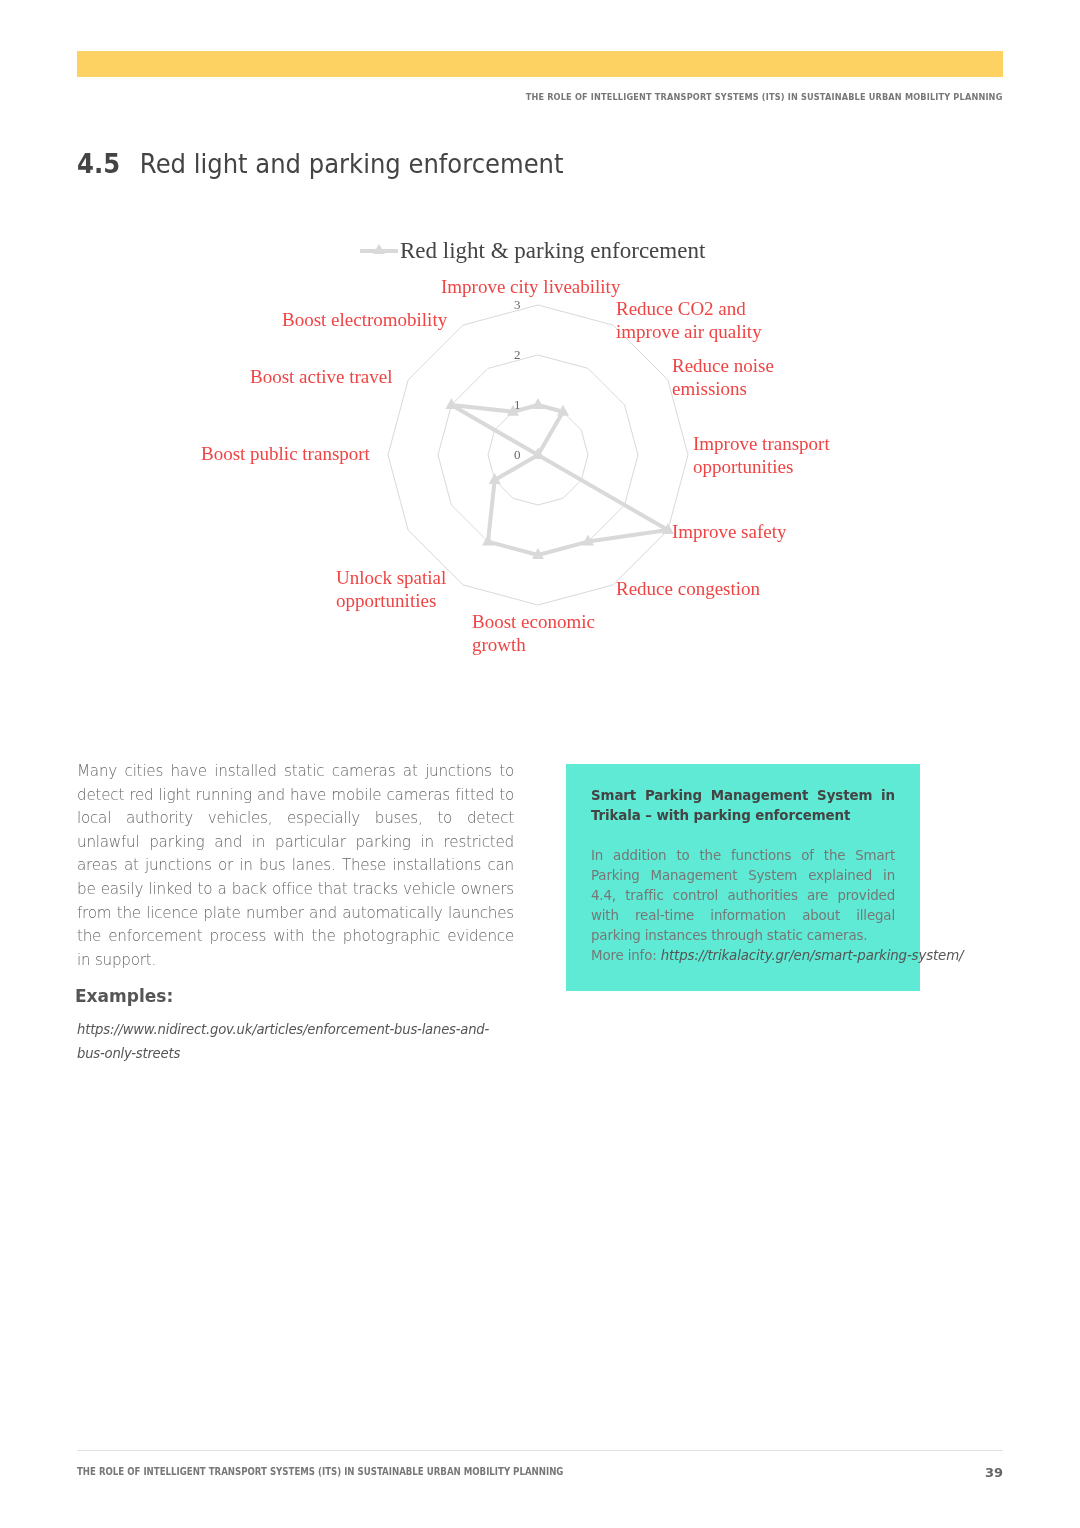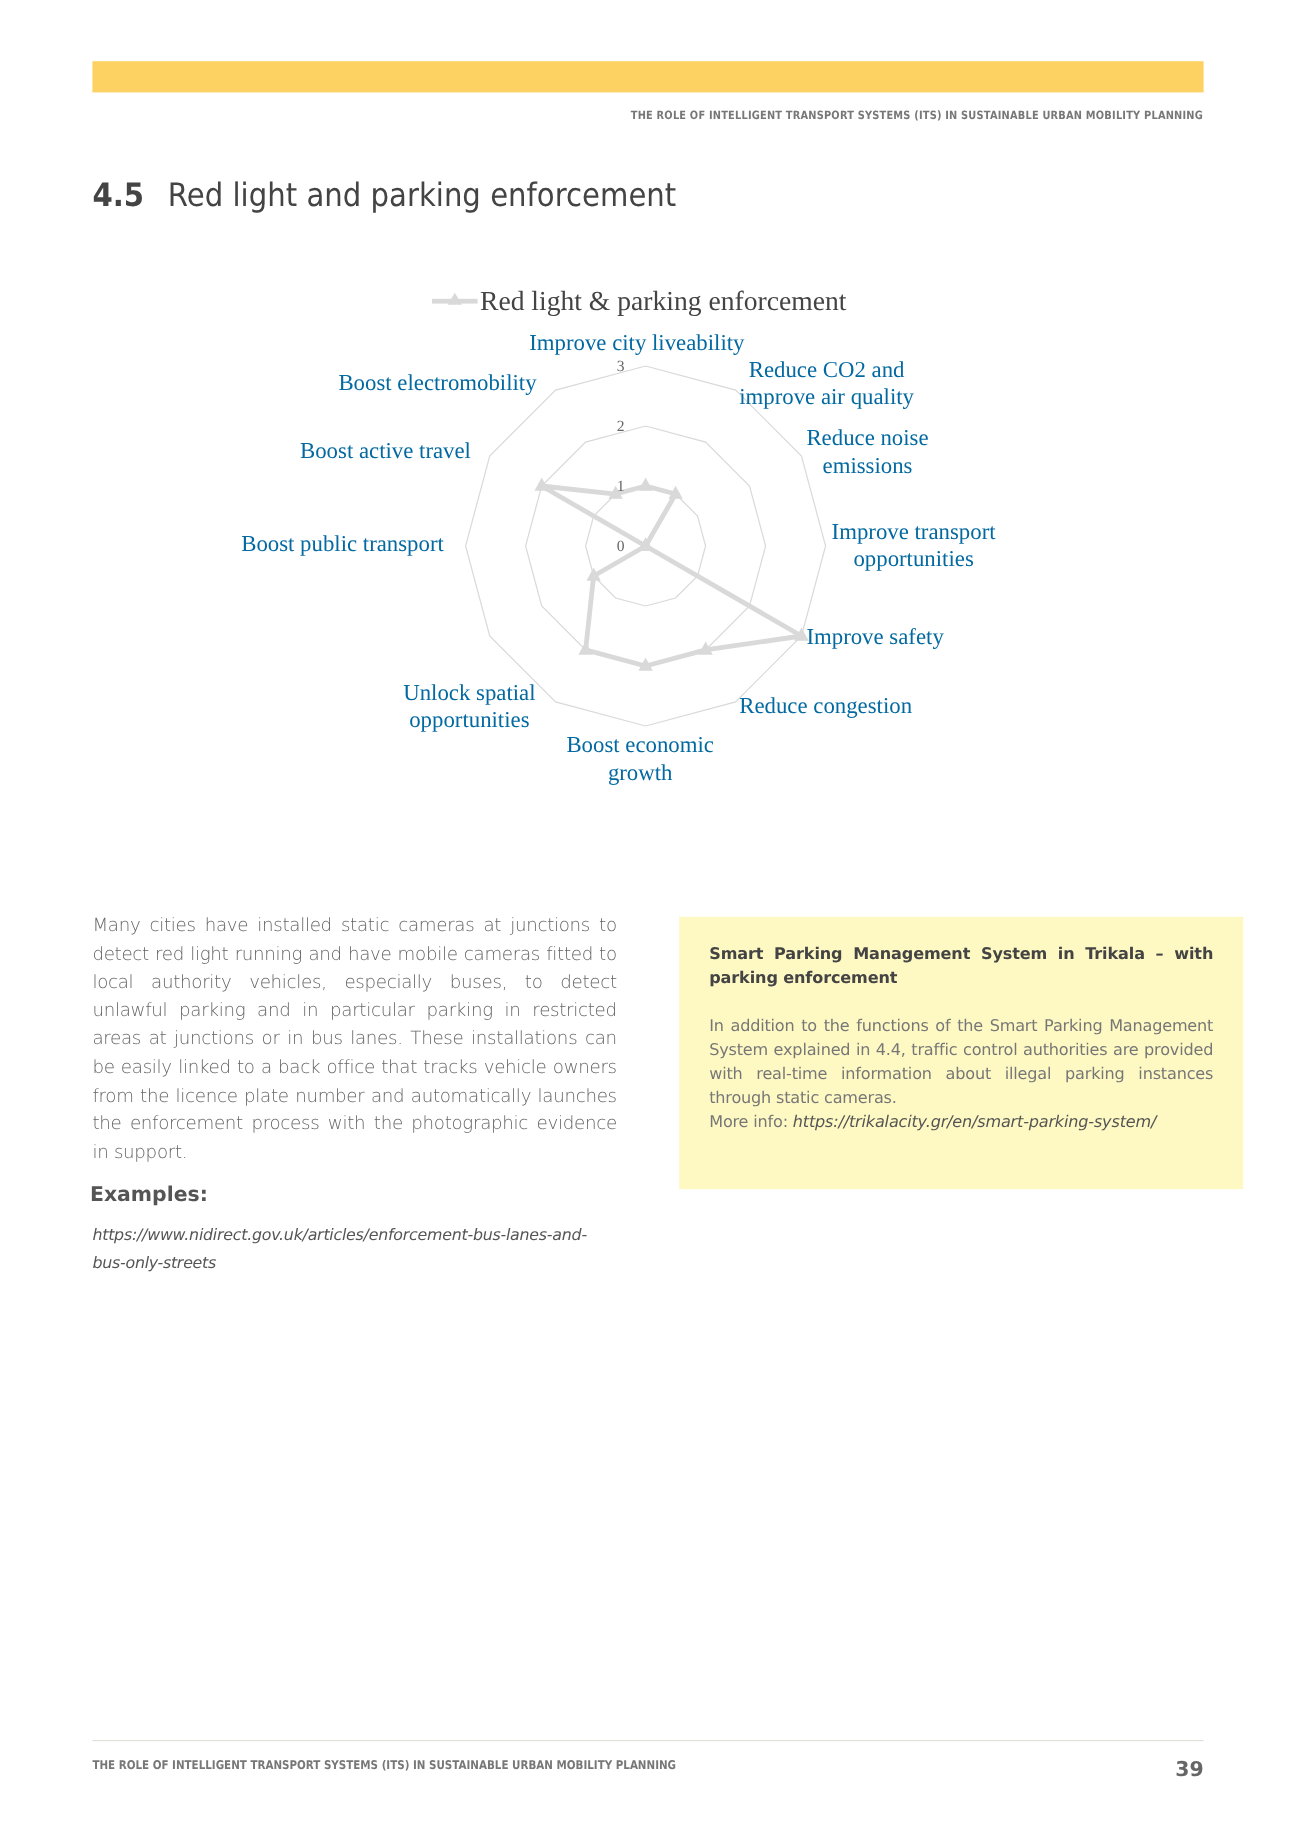--- a/index.html
+++ b/index.html
@@ -4,36 +4,36 @@
 <style>
   html, body { margin: 0; padding: 0; background: #ffffff; }
   body { width: 1080px; height: 1528px; position: relative; overflow: hidden; font-family: "DejaVu Sans", sans-serif; color: #555; }
   .topbar { position: absolute; left: 77px; top: 51px; width: 926px; height: 26px; background: #fdd262; }
   .running-head { position: absolute; right: 77px; top: 91px; font-family: "DejaVu Sans", sans-serif; font-size: 9.5px; font-weight: bold; letter-spacing: 0.2px; color: #777; white-space: nowrap; transform: scaleX(0.86); transform-origin: right center; }
   .section-title { position: absolute; left: 77px; top: 148px; font-size: 27px; color: #444; white-space: nowrap; font-family: "DejaVu Sans", sans-serif; transform: scaleX(0.9); transform-origin: left center; }
   .section-title .num { font-weight: bold; margin-right: 22px; }
   .section-title .txt { font-weight: normal; }
   .chart { position: absolute; left: 0; top: 0; width: 1001px; height: 700px; pointer-events: none; }
   .chart svg { position: absolute; left: 0; top: 0; }
-  .chart-label { position: absolute; font-family: "Liberation Serif", serif; font-size: 19px; color: #0369a1; line-height: 23px; white-space: nowrap; text-align: center; }
+  .chart-label { position: absolute; font-family: "Liberation Serif", serif; font-size: 19px; color: #ef4444; line-height: 23px; white-space: nowrap; }
   .chart-legend { position: absolute; left: 360px; top: 238px; font-family: "Liberation Serif", serif; font-size: 23px; color: #444; white-space: nowrap; display: flex; align-items: center; }
   .legend-swatch { display: inline-block; width: 38px; height: 4px; background: #d9d9d9; position: relative; margin-right: 2px; }
   .legend-swatch::after { content: ""; position: absolute; left: 13px; top: -5px; border-left: 6px solid transparent; border-right: 6px solid transparent; border-bottom: 10px solid #d9d9d9; }
   .tick { position: absolute; font-family: "Liberation Serif", serif; font-size: 13px; color: #666; }
   .body-text { position: absolute; left: 77px; top: 760px; width: 437px; font-size: 15.2px; line-height: 23.6px; color: #666; text-align: justify; font-family: "DejaVu Sans", sans-serif; font-weight: 300; letter-spacing: -0.25px; }
   .examples-label { position: absolute; left: 75px; top: 986px; font-size: 17px; font-weight: bold; color: #555; }
   .example-link { position: absolute; left: 77px; top: 1018px; width: 437px; font-size: 13.2px; line-height: 24px; font-style: italic; color: #555; letter-spacing: -0.2px; }
-  .callout { position: absolute; left: 566px; top: 764px; width: 470px; height: 227px; background: #fef9c3; box-sizing: border-box; padding: 22px 25px 0 25px; }
+  .callout { position: absolute; left: 566px; top: 764px; width: 354px; height: 227px; background: #5eead4; box-sizing: border-box; padding: 22px 25px 0 25px; }
   .callout-title { font-size: 13.4px; font-weight: bold; color: #444; line-height: 20px; text-align: justify; letter-spacing: -0.1px; }
   .callout-body { margin-top: 20px; font-size: 13.4px; line-height: 20px; color: #777; text-align: justify; letter-spacing: -0.15px; }
   .callout-more { font-size: 13.4px; line-height: 20px; color: #777; white-space: nowrap; letter-spacing: -0.15px; }
   .callout-more .link { font-style: italic; color: #555; }
   .footer-rule { position: absolute; left: 77px; top: 1450px; width: 926px; height: 1px; background: #e2e0da; }
   .footer-text { position: absolute; left: 77px; top: 1466px; font-size: 10px; font-weight: bold; color: #777; white-space: nowrap; transform: scaleX(0.86); transform-origin: left center; }
-  .page-num { position: absolute; right: 77px; top: 1465px; font-size: 17px; font-weight: bold; color: #666; }
+  .page-num { position: absolute; right: 77px; top: 1465px; font-size: 13px; font-weight: bold; color: #666; }
 </style>
 </head>
 <body>
 
 <div class="topbar"></div>
 <div class="running-head">THE ROLE OF INTELLIGENT TRANSPORT SYSTEMS (ITS) IN SUSTAINABLE URBAN MOBILITY PLANNING</div>
 
 <div class="section-title">
   <span class="num">4.5</span><span class="txt">Red light and parking enforcement</span>
 </div>

